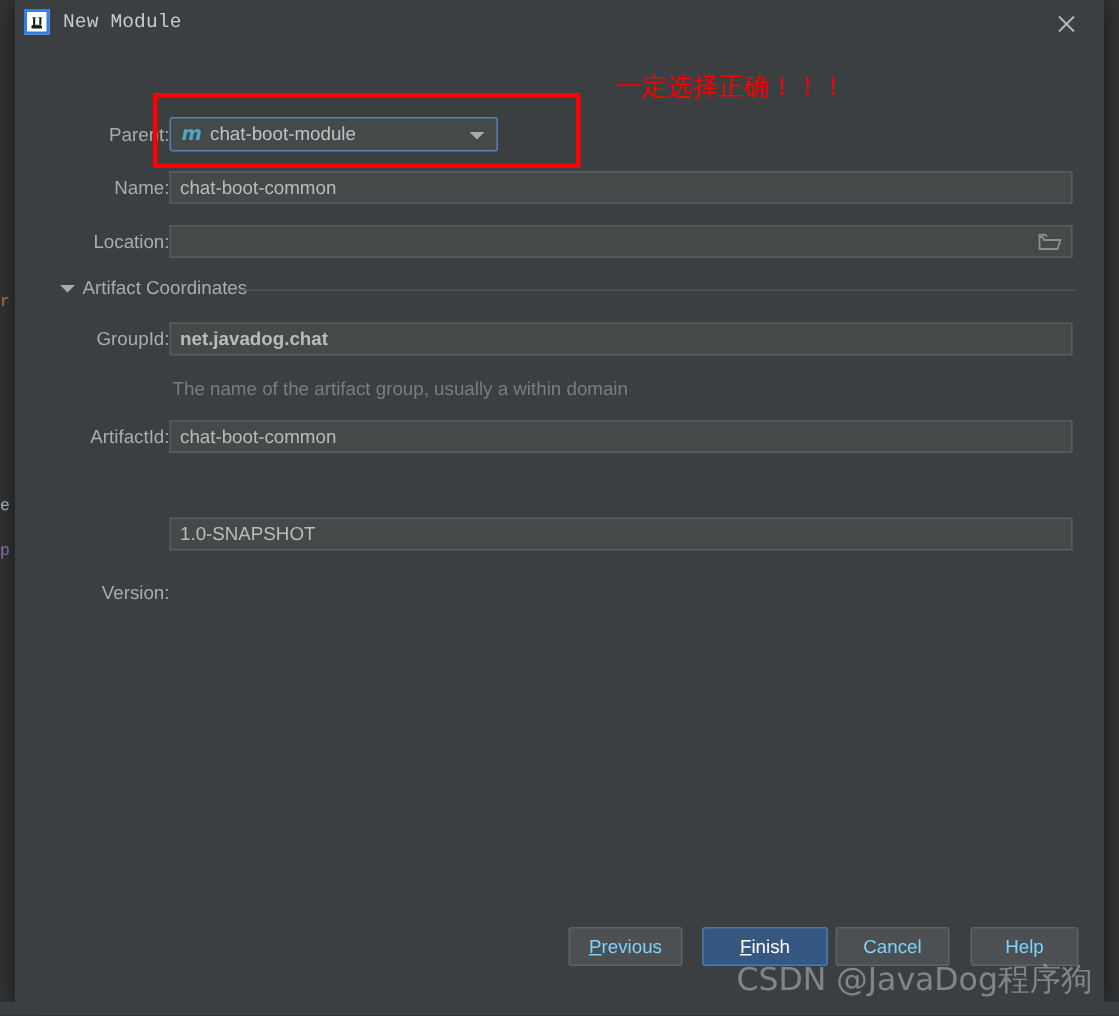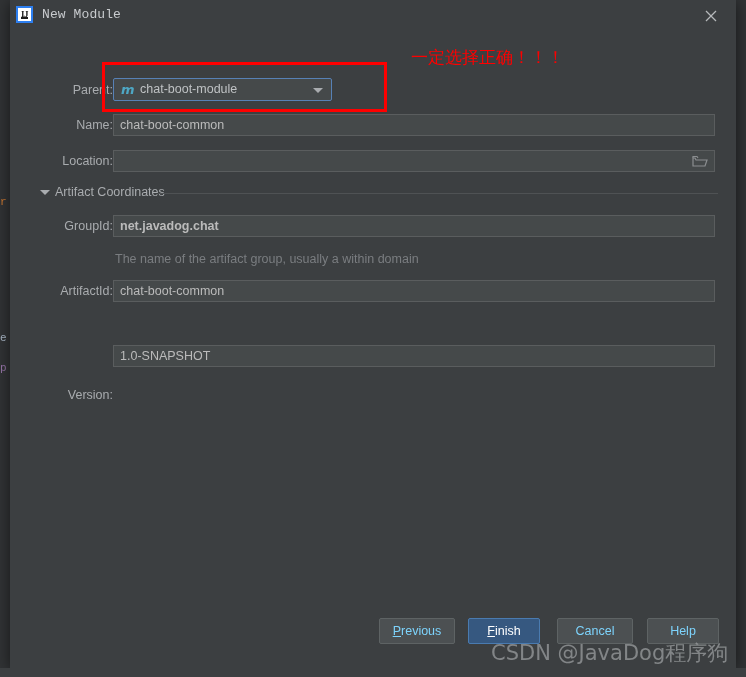--- a/index.html
+++ b/index.html
@@ -396,21 +396,21 @@
     <div class="field-label" style="top:318px;margin-top:39px;">Version:</div>
     <div class="text-field" style="top:314px;">1.0-SNAPSHOT</div>
 
     <div id="annotation-box"></div>
   </div>
 
   <div id="button-bar">
     <div class="dlg-button" style="left:369px; width:76px;">
       <span><span class="mnemonic">P</span><span>revious</span></span>
     </div>
-    <div class="dlg-button primary" style="left:458px; width:72px;text-align:right;">
+    <div class="dlg-button primary" style="left:458px; width:84px;text-align:right;">
       <span><span class="mnemonic">F</span><span>inish</span></span>
     </div>
     <div class="dlg-button" style="left:547px; width:76px;">
       <span>Cancel</span>
     </div>
     <div class="dlg-button" style="left:637px; width:72px;">
       <span>Help</span>
     </div>
   </div>
 </div>

